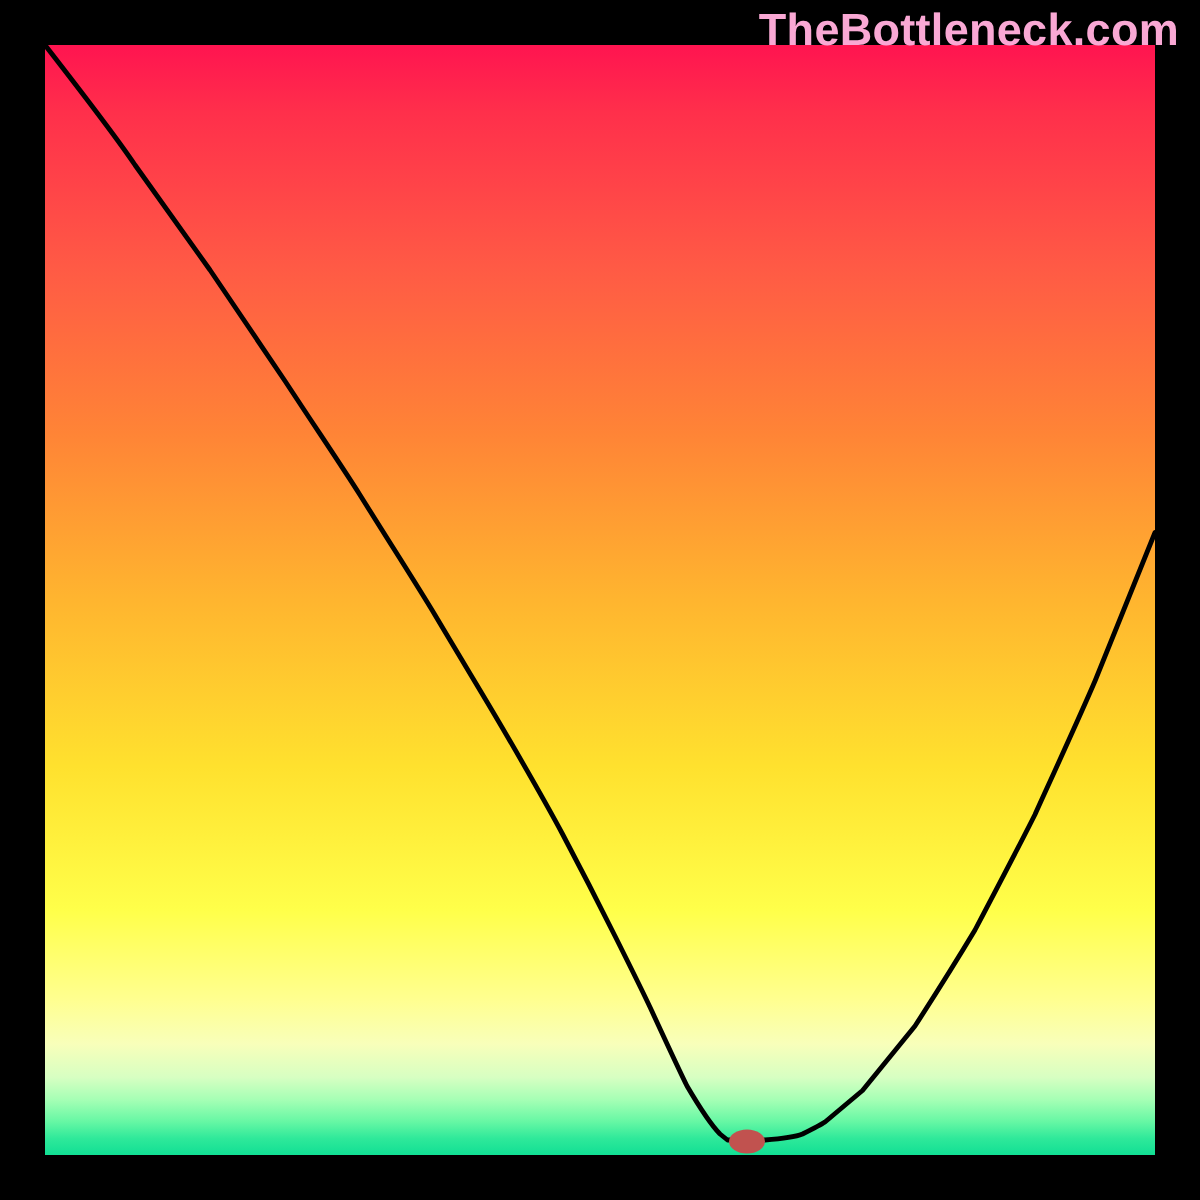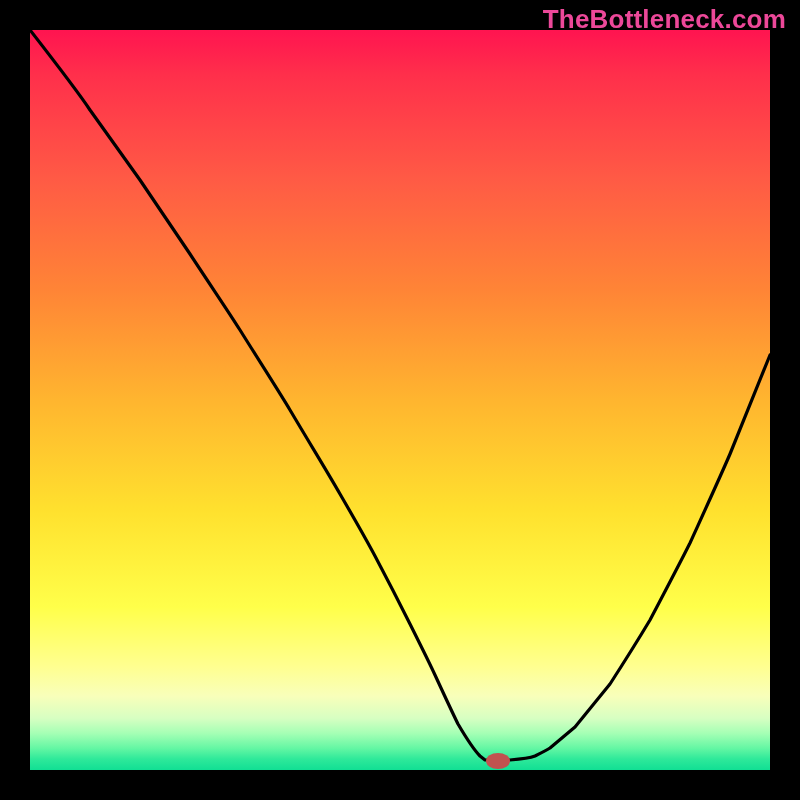--- a/index.html
+++ b/index.html
@@ -14,22 +14,22 @@
   .frame {
     position: relative;
     width: 800px;
     height: 800px;
     background: #000;
   }
   .watermark {
     position: absolute;
     top: 4px;
     right: 14px;
-    color: #ec4899;
-    font-size: 26px;
+    color: #f9a8d4;
+    font-size: 30px;
     font-weight: 600;
     letter-spacing: 0.2px;
     z-index: 10;
   }
   .plot {
     position: absolute;
     left: 30px;
     top: 30px;
     width: 740px;
     height: 740px;

